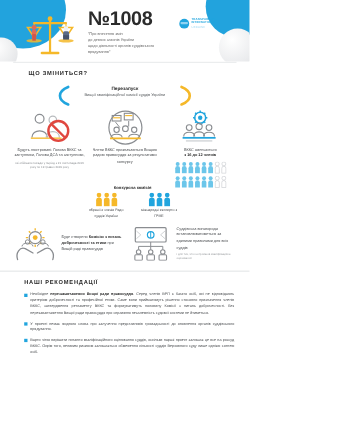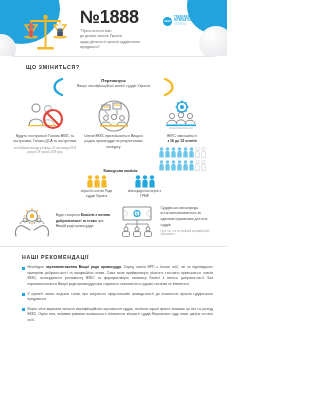--- a/index.html
+++ b/index.html
@@ -133,21 +133,21 @@
         <rect x="11.4" y="21" width="3.2" height="6" fill="#cf5848"></rect>
       </g>
       <g>
         <circle cx="42" cy="16" r="2.2" fill="#f0f2f4"></circle>
         <rect x="39.4" y="18.4" width="5.4" height="7" rx="1.4" fill="#5a6a86"></rect>
         <rect x="39.4" y="22" width="5.4" height="4" fill="#46536b"></rect>
       </g>
     </svg>
 
     <div class="title-block">
-      <div class="bignum">№1888</div>
+      <div class="bignum">№1008</div>
       <div class="subtitle" style="white-space:pre-line;">"Про внесення змін
 до деяких законів України
 щодо діяльності органів суддівського врядування"</div>
     </div>
 
     <div class="ti-logo">
       <div class="ti-globe"></div>
       <div class="ti-text">
         <span style="white-space:pre-line;">TRANSPARENCY
 INTERNATIONAL</span>

